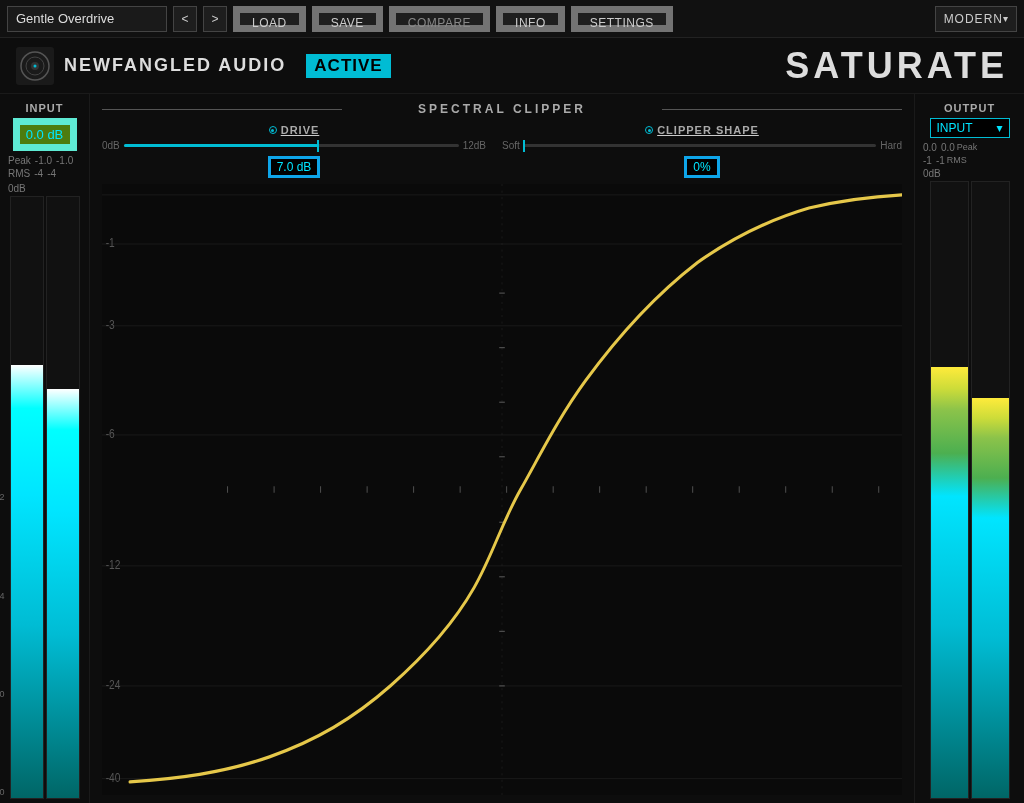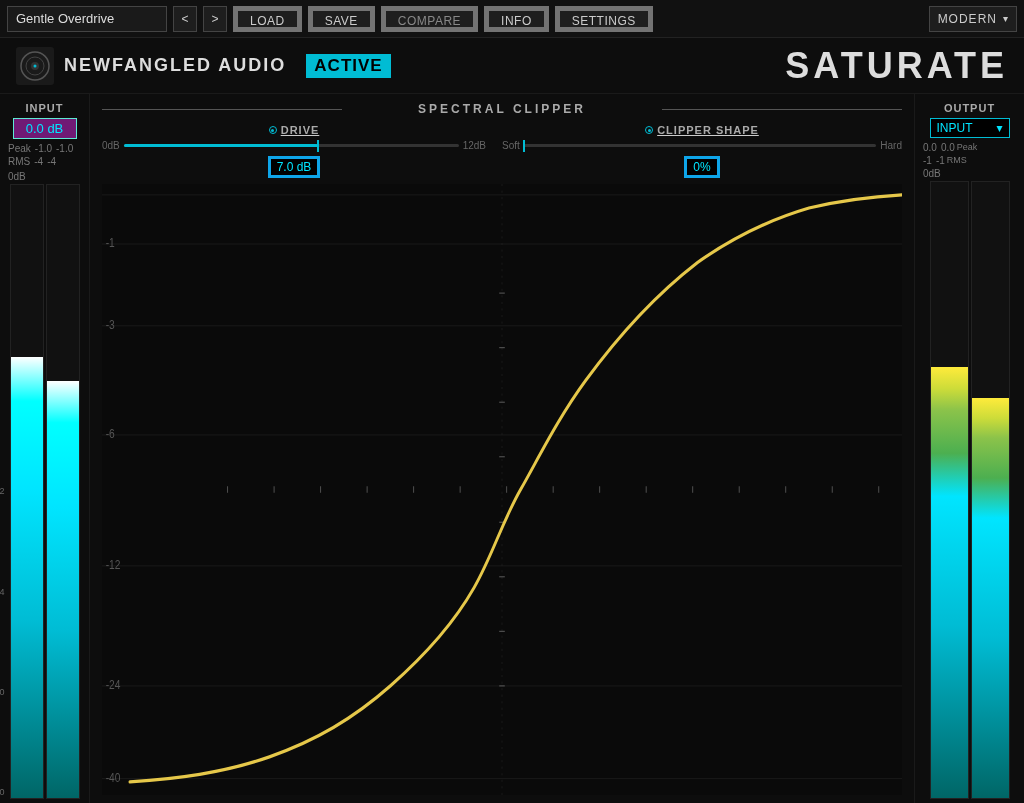--- a/index.html
+++ b/index.html
@@ -26,21 +26,21 @@
       background: #1a1a1a;
       border: 1px solid #444;
       color: #ddd;
       padding: 3px 8px;
       font-size: 13px;
       width: 160px;
       height: 26px;
     }
     .top-btn {
       background: #1e1e1e;
-      border: 5px solid #737373;
+      border: 7px solid #737373;
       color: #ccc;
       padding: 3px 12px;
       font-size: 12px;
       height: 26px;
       cursor: pointer;
       letter-spacing: 0.5px;
     }
     .top-btn.compare { color: #888; }
     .nav-btn {
       background: #1e1e1e;
@@ -53,21 +53,20 @@
       display: flex; align-items: center; justify-content: center;
     }
     .spacer { flex: 1; }
     #mode-select-wrapper {
       display: flex;
       align-items: center;
       background: #1e1e1e;
       border: 1px solid #444;
       height: 26px;
       padding: 0 8px;
-      gap: 6px;
     }
     #mode-label { font-size: 12px; color: #ccc; letter-spacing: 1px; }
     #mode-arrow { color: #ccc; font-size: 10px; cursor: pointer; }
 
     
     #header {
       background: #0d0d0d;
       height: 56px;
       display: flex;
       align-items: center;
@@ -123,22 +122,22 @@
       border-right: 1px solid #1a1a1a;
     }
     .meter-label {
       font-size: 11px;
       font-weight: bold;
       color: #aaa;
       letter-spacing: 1px;
       margin-bottom: 4px;
     }
     .db-display {
-      background: #701a75;
-      border: 1px solid #5eead4;
+      background: #4d7c0f;
+      border: 7px solid #5eead4;
       color: #00e5ff;
       font-size: 13px;
       text-align: center;
       padding: 2px 4px;
       width: 64px;
       margin-bottom: 4px;
     }
     .peak-rms-labels {
       display: flex;
       flex-direction: column;

